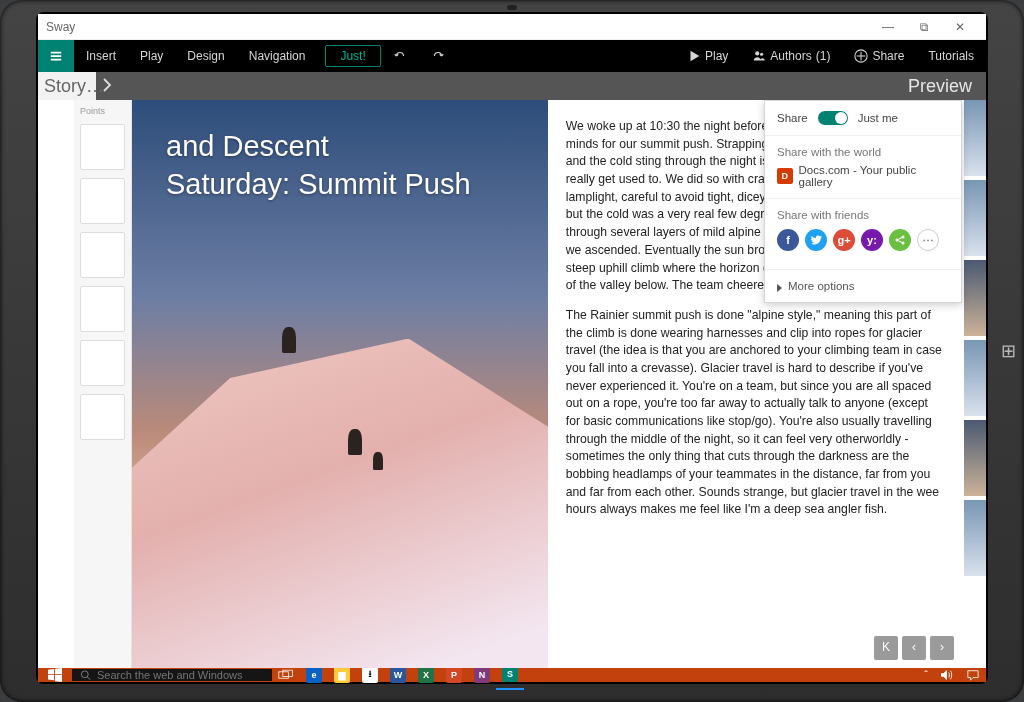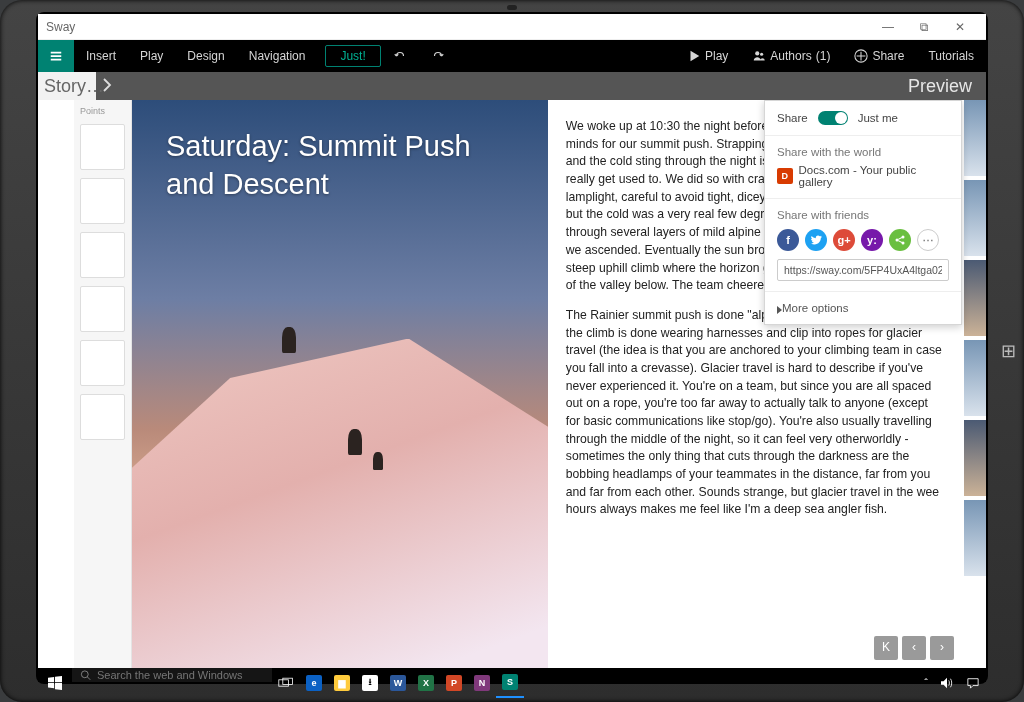--- a/index.html
+++ b/index.html
@@ -67,25 +67,25 @@
   .toggle       { width:30px; height:14px; background:#008272; border-radius:7px; position:relative; cursor:pointer;}
   .toggle::after{ content:""; position:absolute; right:1px; top:1px; width:12px; height:12px; background:#fff; border-radius:50%;}
   .docsrow      { display:flex; align-items:center; gap:6px; margin-top:6px; cursor:pointer;}
   .docsicon     { width:16px; height:16px; background:#d83b01; border-radius:2px; position:relative;}
   .docsicon::after{content:"D";position:absolute;inset:0;display:flex;align-items:center;justify-content:center;color:#fff;font-size:9px;font-weight:bold;}
   .socials      { display:flex; gap:6px; margin:8px 0;}
   .sbtn         { width:22px; height:22px; border-radius:50%; display:flex; align-items:center; justify-content:center; color:#fff; font-size:11px; font-weight:bold; cursor:pointer;}
   .fb{background:#3b5998}.tw{background:#1da1f2}.gp{background:#dd4b39}.ym{background:#7719aa}.sg{background:#6abf40}
   .more-dots{border:1px solid #ccc;color:#666;background:#fff;border-radius:50%;width:22px;height:22px;display:flex;align-items:center;justify-content:center;cursor:pointer;}
   .urlbox       { width:100%; border:1px solid #ccc; padding:4px 6px; font-size:10.5px; color:#555; border-radius:2px;}
-  .moreopt      { display:flex; align-items:flex-end; cursor:pointer; color:#555;}
+  .moreopt      { display:flex; align-items:flex-end; gap:6px; cursor:pointer; color:#555;}
   .moreopt .tri { width:0;height:0;border-top:4px solid transparent;border-bottom:4px solid transparent;border-left:5px solid #555;}
 
   
-  .taskbar      { height:14px; background:#000000; display:flex; color:#fff; font-size:11px;}
+  .taskbar      { height:14px; background:#c2410c; display:flex; align-items:center; color:#fff; font-size:11px;}
   .tb-item      { height:30px; display:flex; align-items:center; justify-content:center; padding:0 6px; cursor:pointer;}
   .tb-search    { flex:0 0 200px; display:flex; align-items:center; gap:6px; padding-left:8px; color:#aaa; background:#151515;}
   .tb-search input{ background:transparent;border:none;color:#aaa;font-size:11px;outline:none;width:100%;}
   .tb-spacer    {flex:1}
   .app-sq       { width:16px;height:16px;border-radius:2px;display:flex;align-items:center;justify-content:center;font-size:9px;font-weight:bold;color:#fff;}
   .edge{background:#0b61c4}.folder{background:#ffcb3d}.store{background:#fff;color:#000}
   .word{background:#2b579a}.xl{background:#217346}.pp{background:#d24726}.on{background:#80397b}.sw{background:#008272}
   .active-ind   { border-bottom:2px solid #1e90ff;}
   .svgicon{fill:currentColor}
 </style>
@@ -179,22 +179,22 @@
 
         <div class="canvas">
 
           <div class="hero">
             <div class="hero-sky"></div>
             <div class="hero-snow"></div>
             <div class="climber" style="left:36%;top:40%"></div>
             <div class="climber" style="left:52%;top:58%"></div>
             <div class="climber" style="left:58%;top:62%;width:10px;height:18px"></div>
             <div class="hero-title">
+              <div>and Descent</div>
               <div>Saturday: Summit Push</div>
-              <div>and Descent</div>
             </div>
           </div>
 
           <div class="textpane">
             <p>We woke up at 10:30 the night before to prep all our gear and our minds for our summit push. Strapping on big boots in near darkness and the cold sting through the night is something I don't think I'll ever really get used to. We did so with crampons on, roped together under lamplight, careful to avoid tight, dicey areas. The distance wasn't far, but the cold was a very real few degrees…Fahrenheit. We passed through several layers of mild alpine temperatures and cold zones as we ascended. Eventually the sun broke above and we began our steep uphill climb where the horizon gave us the most dramatic view of the valley below. The team cheered knowing it couldn't be past 5.</p>
             <p>The Rainier summit push is done "alpine style," meaning this part of the climb is done wearing harnesses and clip into ropes for glacier travel (the idea is that you are anchored to your climbing team in case you fall into a crevasse). Glacier travel is hard to describe if you've never experienced it. You're on a team, but since you are all spaced out on a rope, you're too far away to actually talk to anyone (except for basic communications like stop/go). You're also usually travelling through the middle of the night, so it can feel very otherworldly - sometimes the only thing that cuts through the darkness are the bobbing headlamps of your teammates in the distance, far from you and far from each other. Sounds strange, but glacier travel in the wee hours always makes me feel like I'm a deep sea angler fish.</p>
             <div class="pager">
               <div class="pagebtn">K</div>
               <div class="pagebtn">‹</div>
               <div class="pagebtn">›</div>
@@ -237,21 +237,20 @@
                 <div class="sbtn sg">
                   <svg width="12" height="12" viewBox="0 0 16 16" fill="#fff">
                       <circle cx="4" cy="8" r="2"></circle>
                       <circle cx="12" cy="4" r="2"></circle>
                       <circle cx="12" cy="12" r="2"></circle>
                       <path d="M5.6 7.2l5-2.5M5.6 8.8l5 2.5" stroke="#fff" stroke-width="1.4"></path>
                     </svg>
                 </div>
                 <div class="more-dots">⋯</div>
               </div>
-              <input class="urlbox" readonly="" value="https://sway.com/5FP4UxA4ltga02" style="">
             </div>
             <div class="sp-row moreopt">
               <span class="tri"></span>
               <span>More options</span>
             </div>
           </div>
         </div>
       </div>
 
       <div class="taskbar">

